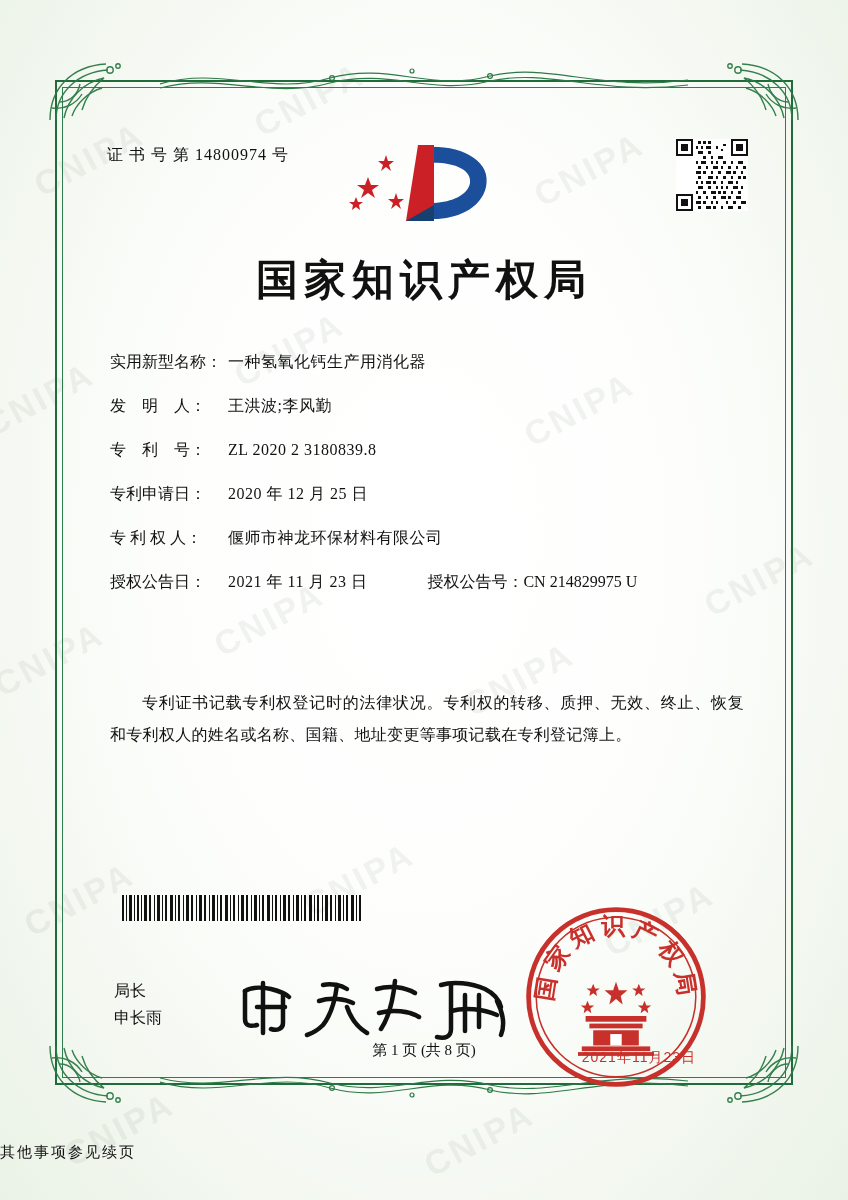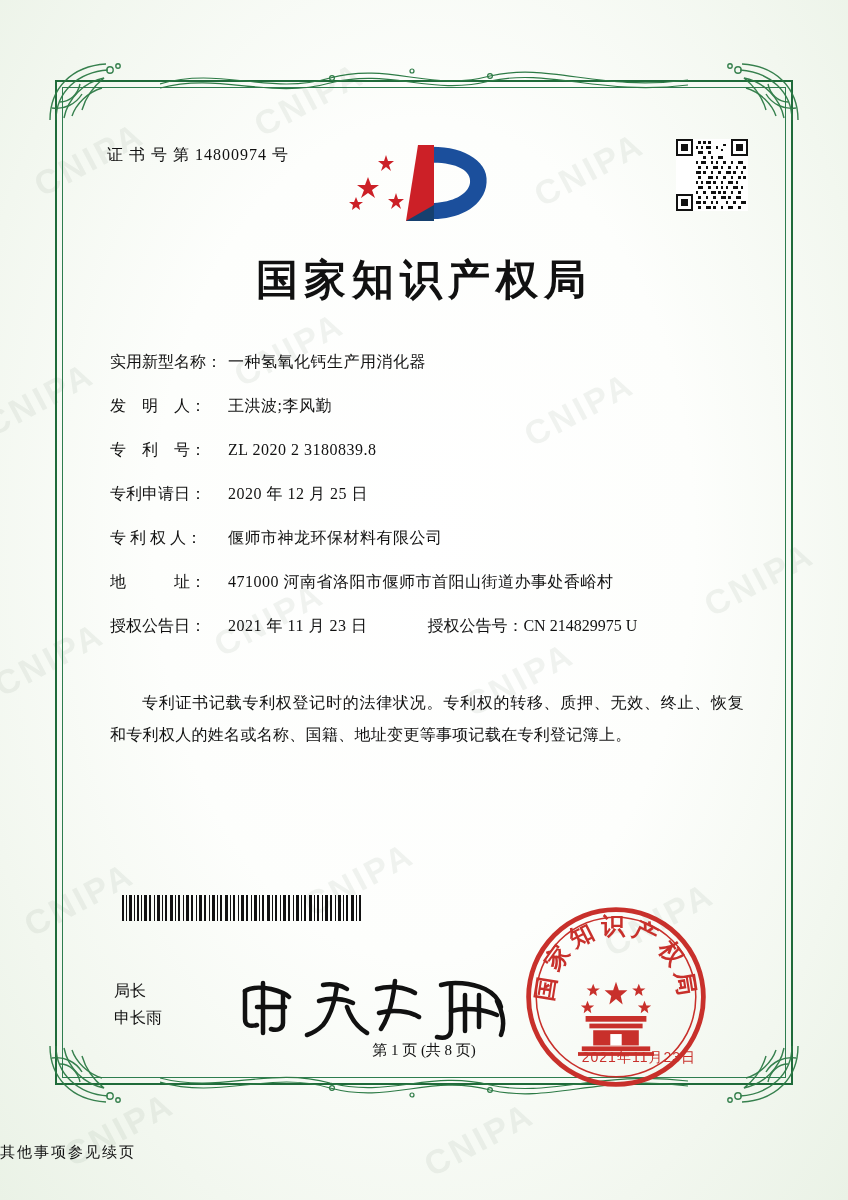--- a/index.html
+++ b/index.html
@@ -476,24 +476,20 @@
         <div class="field-value">ZL 2020 2 3180839.8</div>
       </div>
       <div class="field-row">
         <div class="field-label">专利申请日：</div>
         <div class="field-value">2020 年 12 月 25 日</div>
       </div>
       <div class="field-row">
         <div class="field-label">专 利 权 人：</div>
         <div class="field-value">偃师市神龙环保材料有限公司</div>
       </div>
-      <div class="field-row">
-        <div class="field-label">地　　　址：</div>
-        <div class="field-value">471000 河南省洛阳市偃师市首阳山街道办事处香峪村</div>
-      </div>
       <div class="field-row dual">
         <div class="field-label">授权公告日：</div>
         <div class="field-value">2021 年 11 月 23 日</div>
         <div class="sub-label">授权公告号：</div>
         <div class="sub-value">CN 214829975 U</div>
       </div>
     </div>
 
     <div class="paragraphs">
       <p>专利证书记载专利权登记时的法律状况。专利权的转移、质押、无效、终止、恢复和专利权人的姓名或名称、国籍、地址变更等事项记载在专利登记簿上。</p>

